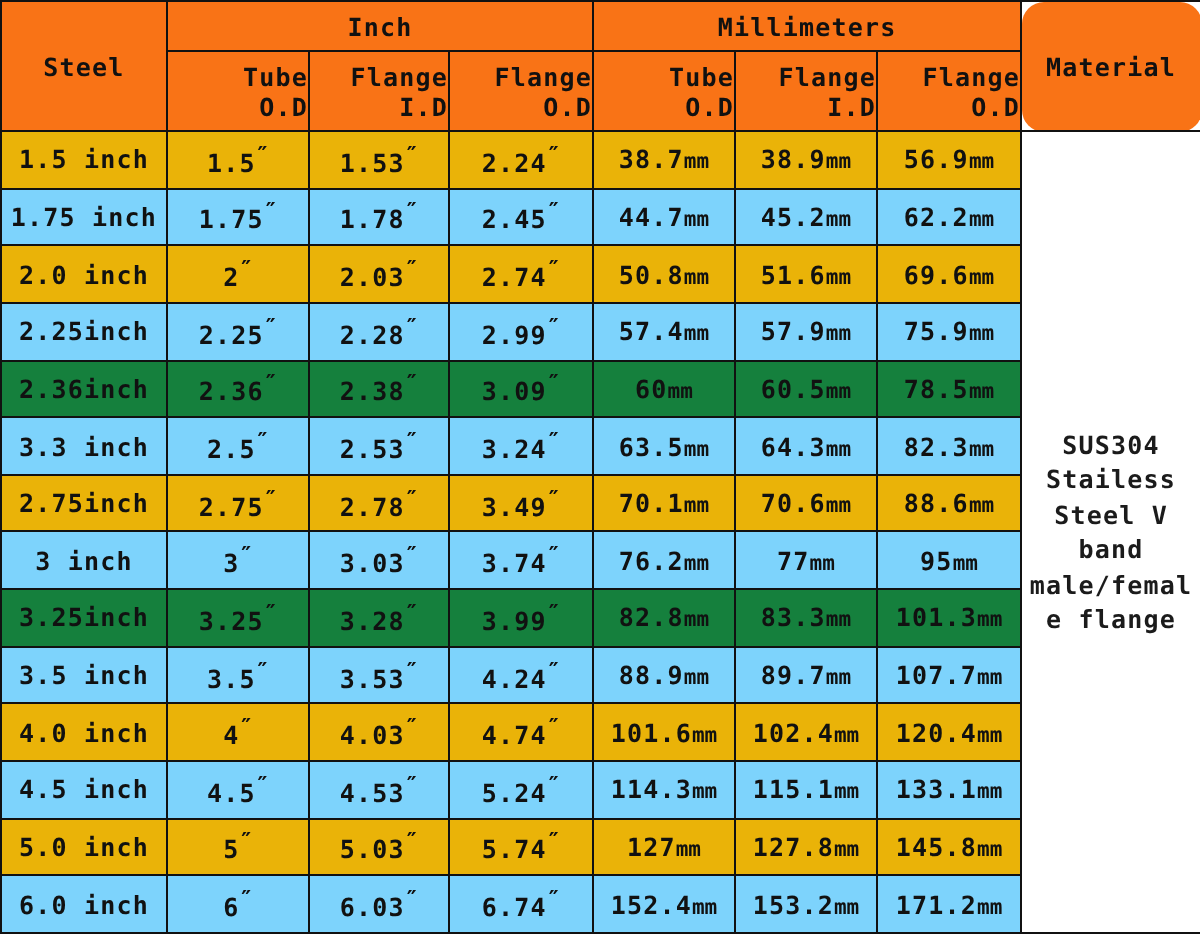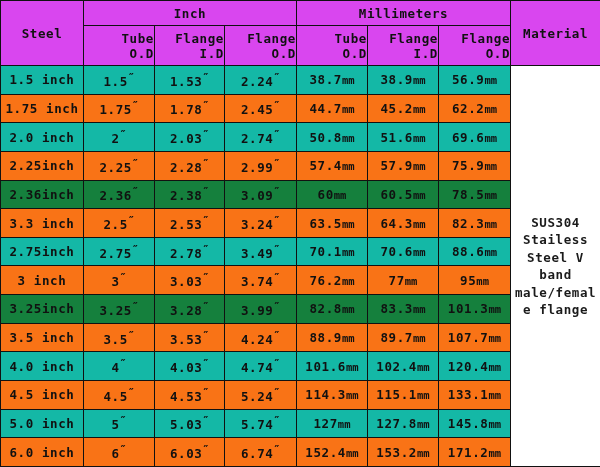--- a/index.html
+++ b/index.html
@@ -23,21 +23,21 @@
     vertical-align:middle;
     font-weight:700;
     font-size:12.5px;
     letter-spacing:0.6px;
     color:#111111;
     overflow:hidden;
     white-space:nowrap;
   }
   
   .hd{
-    background:#d946ef;
+    background:#f97316;
     color:#15230d;
     font-weight:700;
   }
   .hd-size{
     font-size:19px;
     letter-spacing:3px;
     font-weight:400;
     color:#17250f;
   }
   .hd-group{
@@ -53,26 +53,27 @@
     letter-spacing:1px;
     font-weight:400;
     color:#15230d;
     height:39px;
   }
   .hd-mat{
     font-size:13px;
     letter-spacing:1px;
     font-weight:400;
     color:#15230d;
+    border-radius:11px;
   }
   .hd-sub span{display:block;text-align:right;}
   
-  tr.row-light td{background:#14b8a6;color:#111111;}
+  tr.row-light td{background:#eab308;color:#111111;}
   tr.row-tint  td{background:#15803d;color:#111111;}
-  tr.row-dark  td{background:#f97316;color:#18202e;}
+  tr.row-dark  td{background:#7dd3fc;color:#18202e;}
   td.mat-cell{
     background:#FFFFFF !important;
     color:#1b1b1b !important;
     font-weight:400;
     font-size:12.5px;
     line-height:17.5px;
     letter-spacing:0.8px;
     white-space:normal;
     word-break:break-all;
     padding:0 2px;

